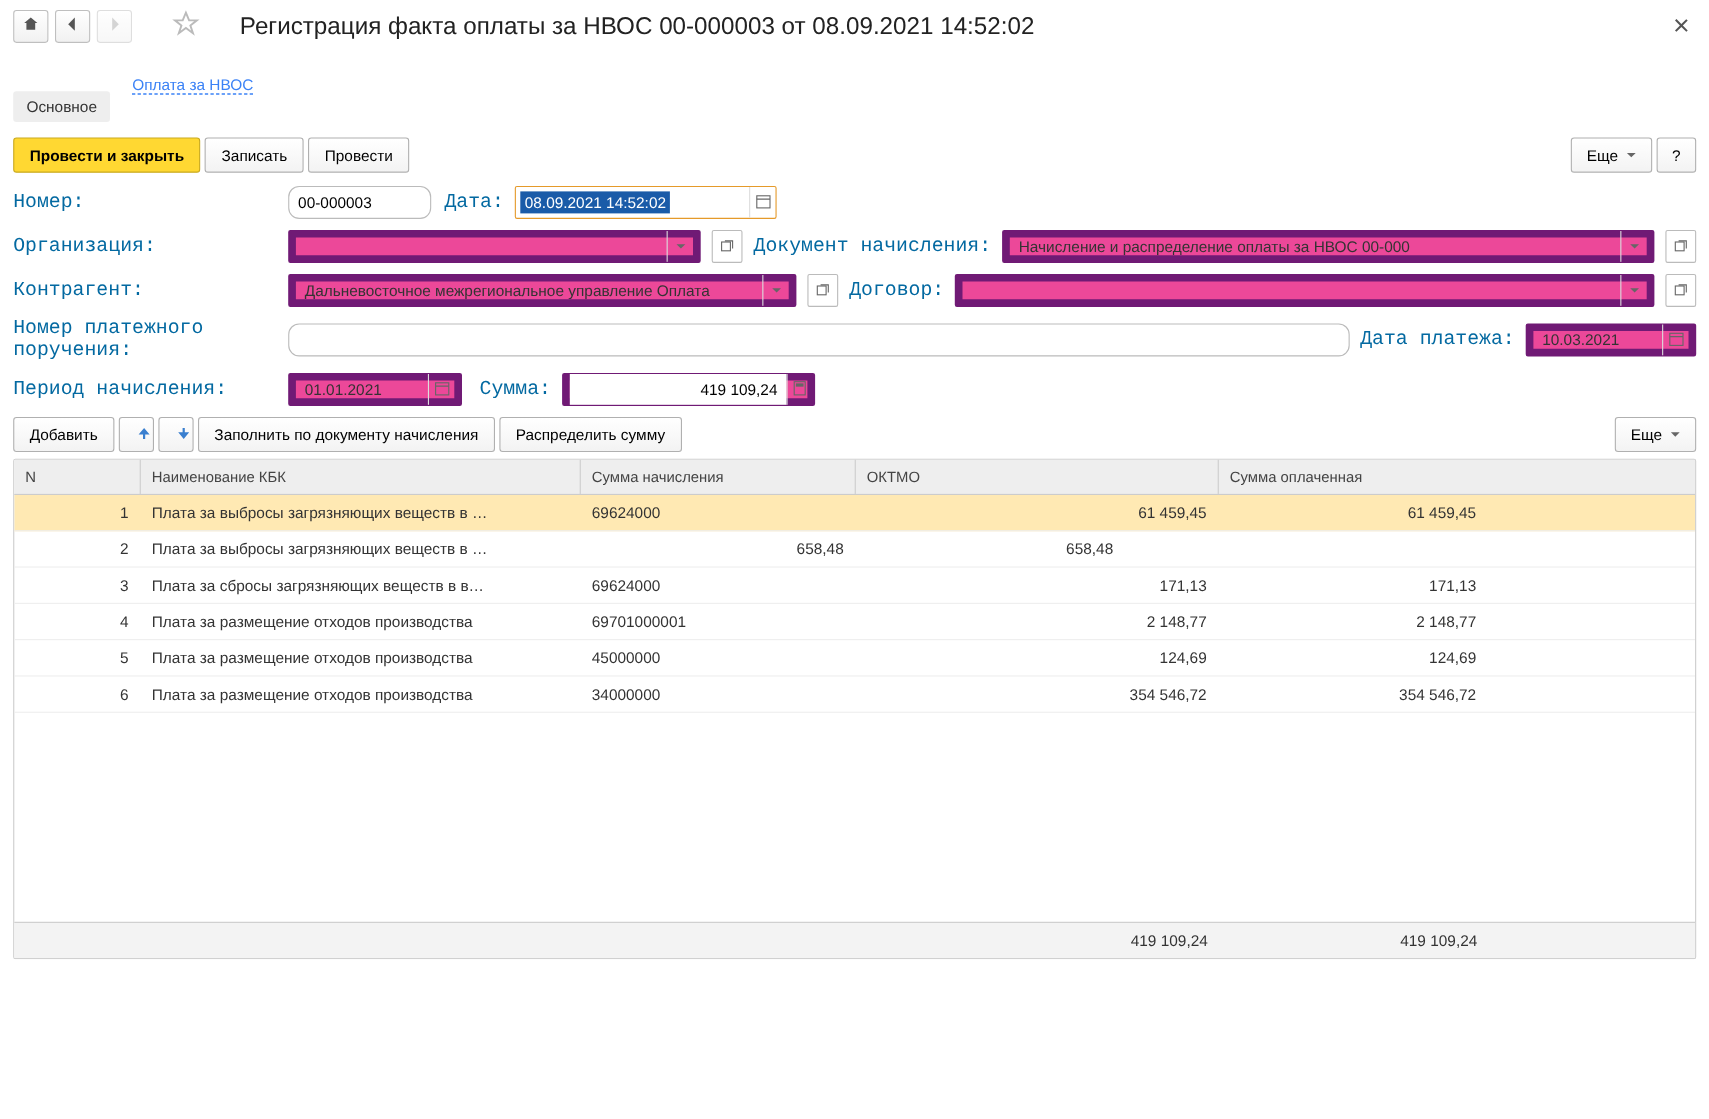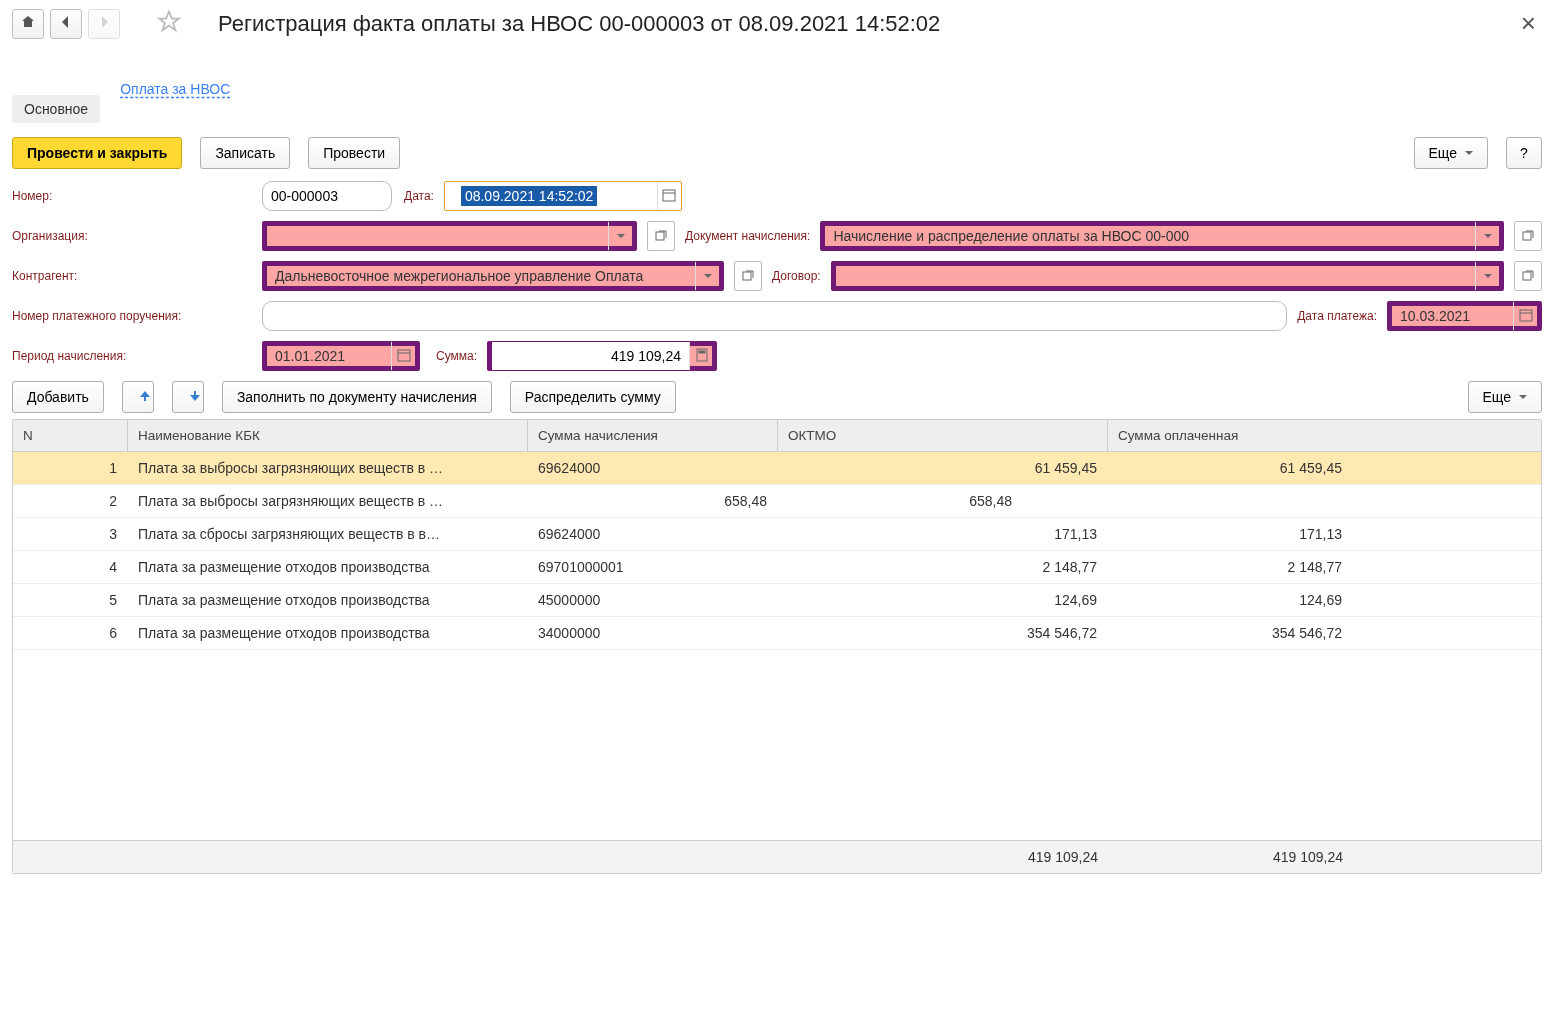--- a/index.html
+++ b/index.html
@@ -5,74 +5,74 @@
   * { box-sizing: border-box; }
   body {
     margin: 0;
     font-family: Arial, sans-serif;
     font-size: 13px;
     background: #fff;
     color: #333;
     width: 1554px;
   }
   .page { padding: 8px 12px 0 12px; }
-  .header-row { display: flex; align-items: center; margin-bottom: 16px; gap: 25px; }
+  .header-row { display: flex; align-items: center; margin-bottom: 4px; gap: 25px; }
   .nav-group { display: flex; gap: 6px; margin-right: 10px; }
   .nav-btn {
     width: 32px; height: 30px;
     background: linear-gradient(#ffffff,#f1f1f1);
     border: 1px solid #bfbfbf; border-radius: 3px;
     display: flex; align-items: center; justify-content: center;
     cursor: pointer;
   }
   .nav-btn svg { width: 16px; height: 16px; }
   .star { margin-right: 10px; cursor:pointer; }
   .star svg { width:28px; height:28px; }
   .title { font-size: 22px; font-weight: 400; color: #222; flex:1; }
   .close-x { font-size: 26px; color:#555; cursor:pointer; padding:0 6px; }
   .tabs-row { display:flex; gap:8px; align-items:center; margin-bottom:14px; }
   .tab {
     padding: 6px 12px; font-size:14px; cursor:pointer;
     border-radius:3px;
   }
   .tab.active { background:#eeeeee;margin-top:40px; }
   .tab.link { color:#3b82f6; text-decoration:underline dashed; text-underline-offset:3px; }
-  .toolbar-row { display:flex; gap:18px; align-items:center; margin-bottom:12px; }
+  .toolbar-row { display:flex; gap:4px; align-items:center; margin-bottom:12px; }
   .btn {
     height:32px; padding:0 14px; font-size:14px;
     background: linear-gradient(#ffffff,#f3f3f3);
     border:1px solid #b0b0b0; border-radius:3px;
     cursor:pointer; display:inline-flex; align-items:center; gap:4px;
   }
   .btn.primary {
     background:#ffd832; border-color:#c9a91e; font-weight:bold;
   }
   .btn.more::after {
     content:""; border-top:4px solid #666; border-left:4px solid transparent;
     border-right:4px solid transparent; margin-left:4px; display:inline-block;
   }
   .spacer { flex:1; }
   .form-row { display:flex; align-items:center; gap:10px; margin-bottom:10px; }
-  .form-label { font-size:12px; color:#7f1d1d; }
+  .form-label { font-size:18px; color:#0369a1;font-family:Liberation Mono, monospace; }
   .label-col { width: 240px; }
   .input {
     height:30px; font-size:14px; padding:0 8px;
     border:1px solid #bbbbbb; border-radius:10px; background:#fff;
   }
   .date-wrap {
     display:flex; align-items:center;
     border:1px solid #e59a2a; border-radius:2px; background:#fff;
     height:30px;
   }
   .date-wrap.selected .val {
-    background:#1a5ba8; color:#fff; padding:2px 4px; margin:0 16px; font-size:14px;
+    background:#1a5ba8; color:#fff; padding:2px 4px; margin:0 4px; font-size:14px;
   }
   .select-wrap {
-    display:flex; align-items:center; border:5px solid #701a75; border-radius:2px;
-    height:30px; background:#fca5a5;justify-content:space-between;
+    display:flex; align-items:center; border:7px solid #701a75; border-radius:2px;
+    height:30px; background:#ec4899;justify-content:space-between;
   }
   .select-wrap .sel-text {
     flex:1; padding:0 8px; font-size:14px; white-space:nowrap; overflow:hidden;
     text-overflow:ellipsis;
   }
   .mini-btn {
     width:24px; height:28px; border:none; background:transparent;
     border-left:1px solid #ddd; cursor:pointer;
     display:flex; align-items:center; justify-content:center;
   }

